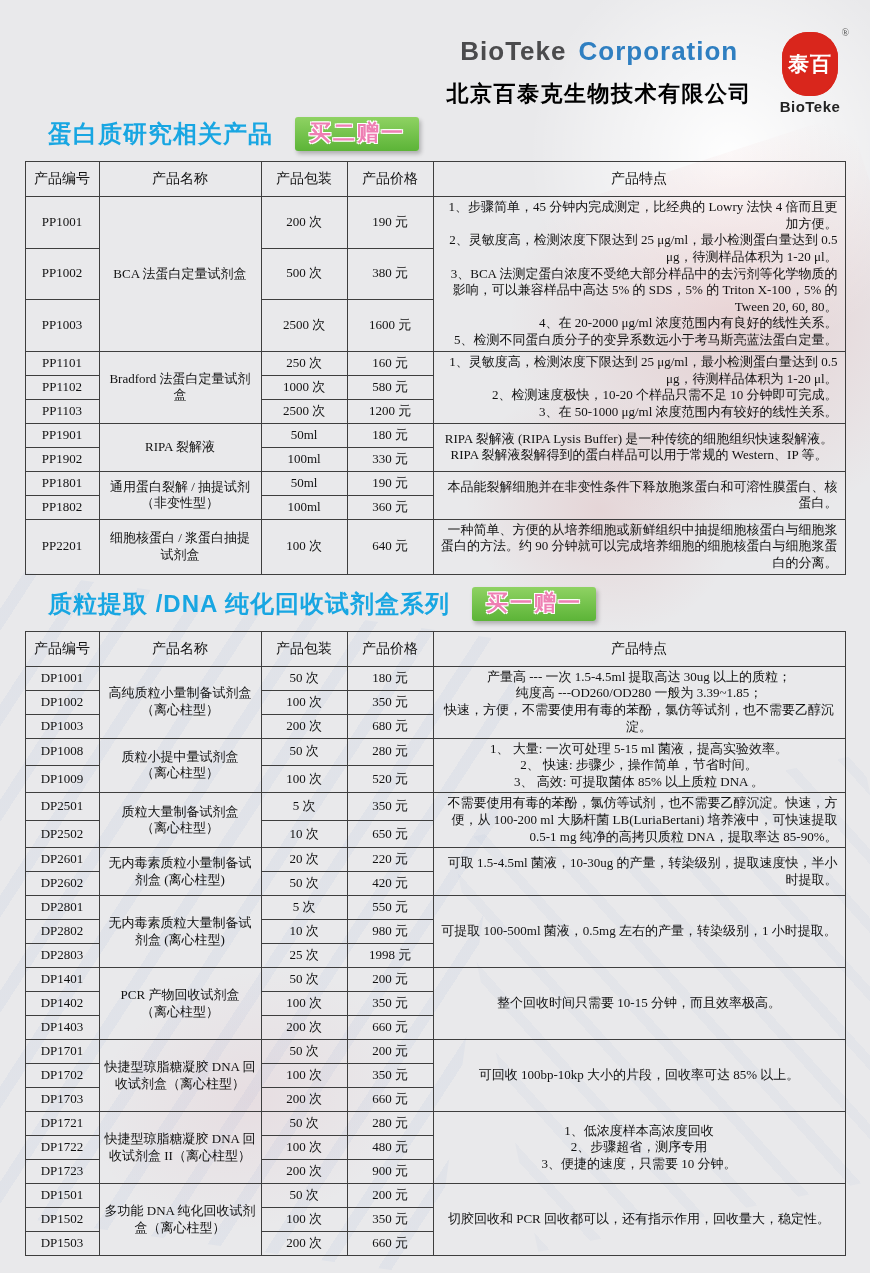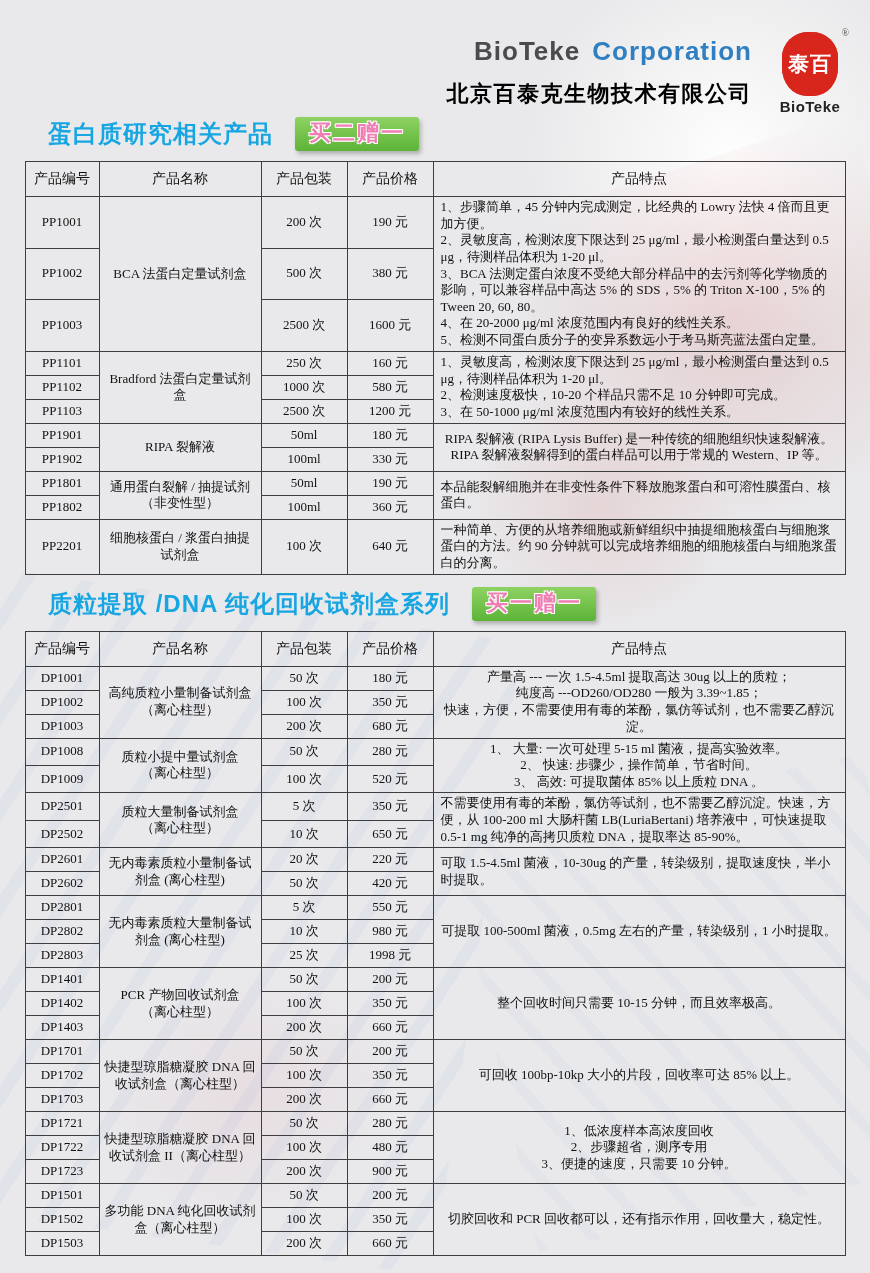--- a/index.html
+++ b/index.html
@@ -17,21 +17,21 @@
       background:repeating-linear-gradient(115deg,rgba(110,145,205,.14) 0 12px,rgba(110,145,205,0) 12px 52px);}
   .decor-blue2{right:-40px;bottom:60px;width:420px;height:420px;transform:rotate(-12deg);opacity:.45;
       background:repeating-linear-gradient(60deg,rgba(120,150,200,.12) 0 10px,rgba(120,150,200,0) 10px 46px);}
   .decor-pink{left:60px;top:950px;width:380px;height:300px;transform:rotate(-20deg);
       background:radial-gradient(ellipse at center,rgba(210,120,140,.10),rgba(210,120,140,0) 60%);}
 
   .content{position:relative;z-index:1;}
 
   
   .header{display:flex;justify-content:flex-end;align-items:flex-start;padding:32px 16px 0 0;gap:14px;height:78px;}
-  .header-text{text-align:right;margin-top:6px;}
+  .header-text{text-align:center;margin-top:6px;}
   .brand-line{font-family:"Liberation Sans",sans-serif;font-weight:bold;font-size:26px;
       color:#4b4b4d;letter-spacing:1px;line-height:1.05;}
   .brand-suffix{color:#2f7fc1;margin-left:12px;}
   .company{font-size:22px;font-weight:bold;color:#000000;margin-top:14px;letter-spacing:1.5px;}
   .logo{width:88px;text-align:center;}
   .seal{position:relative;width:56px;height:64px;margin:0 auto;background:#d9261c;
       border-radius:46% 46% 44% 44% / 40% 40% 44% 44%;
       display:flex;align-items:center;justify-content:center;box-shadow:inset 0 0 0 2px #d9261c;}
   .seal-chars{color:#fff;font-size:21px;font-weight:bold;letter-spacing:1px;}
   .reg{position:absolute;top:-5px;right:-11px;font-size:10px;color:#555;}
@@ -47,21 +47,21 @@
       box-shadow:2px 3px 4px rgba(0,0,0,.25);}
   .section-head.second{margin-top:11px;}
 
   
   table{border-collapse:collapse;margin:0 auto;width:820px;table-layout:fixed;background:transparent;}
   th,td{border:1px solid #3e3e3e;padding:1px 4px;font-size:13px;text-align:center;
       line-height:1.28;overflow:hidden;}
   th{font-size:14px;height:32px;font-weight:normal;}
   td.name{white-space:pre-line;}
   td.features{white-space:pre-line;padding:2px 7px;}
-  .al-left{text-align:left;}
+  .al-left{text-align:right;}
   .al-center{text-align:center;}
   tbody tr{height:24px;}
   #table-0 tbody tr.g0{height:47px;}
   #table-0 tbody tr.g4{height:42px;}
 </style>
 </head>
 <body>
 
 <div class="page">
   <div class="decor decor-white"></div>

